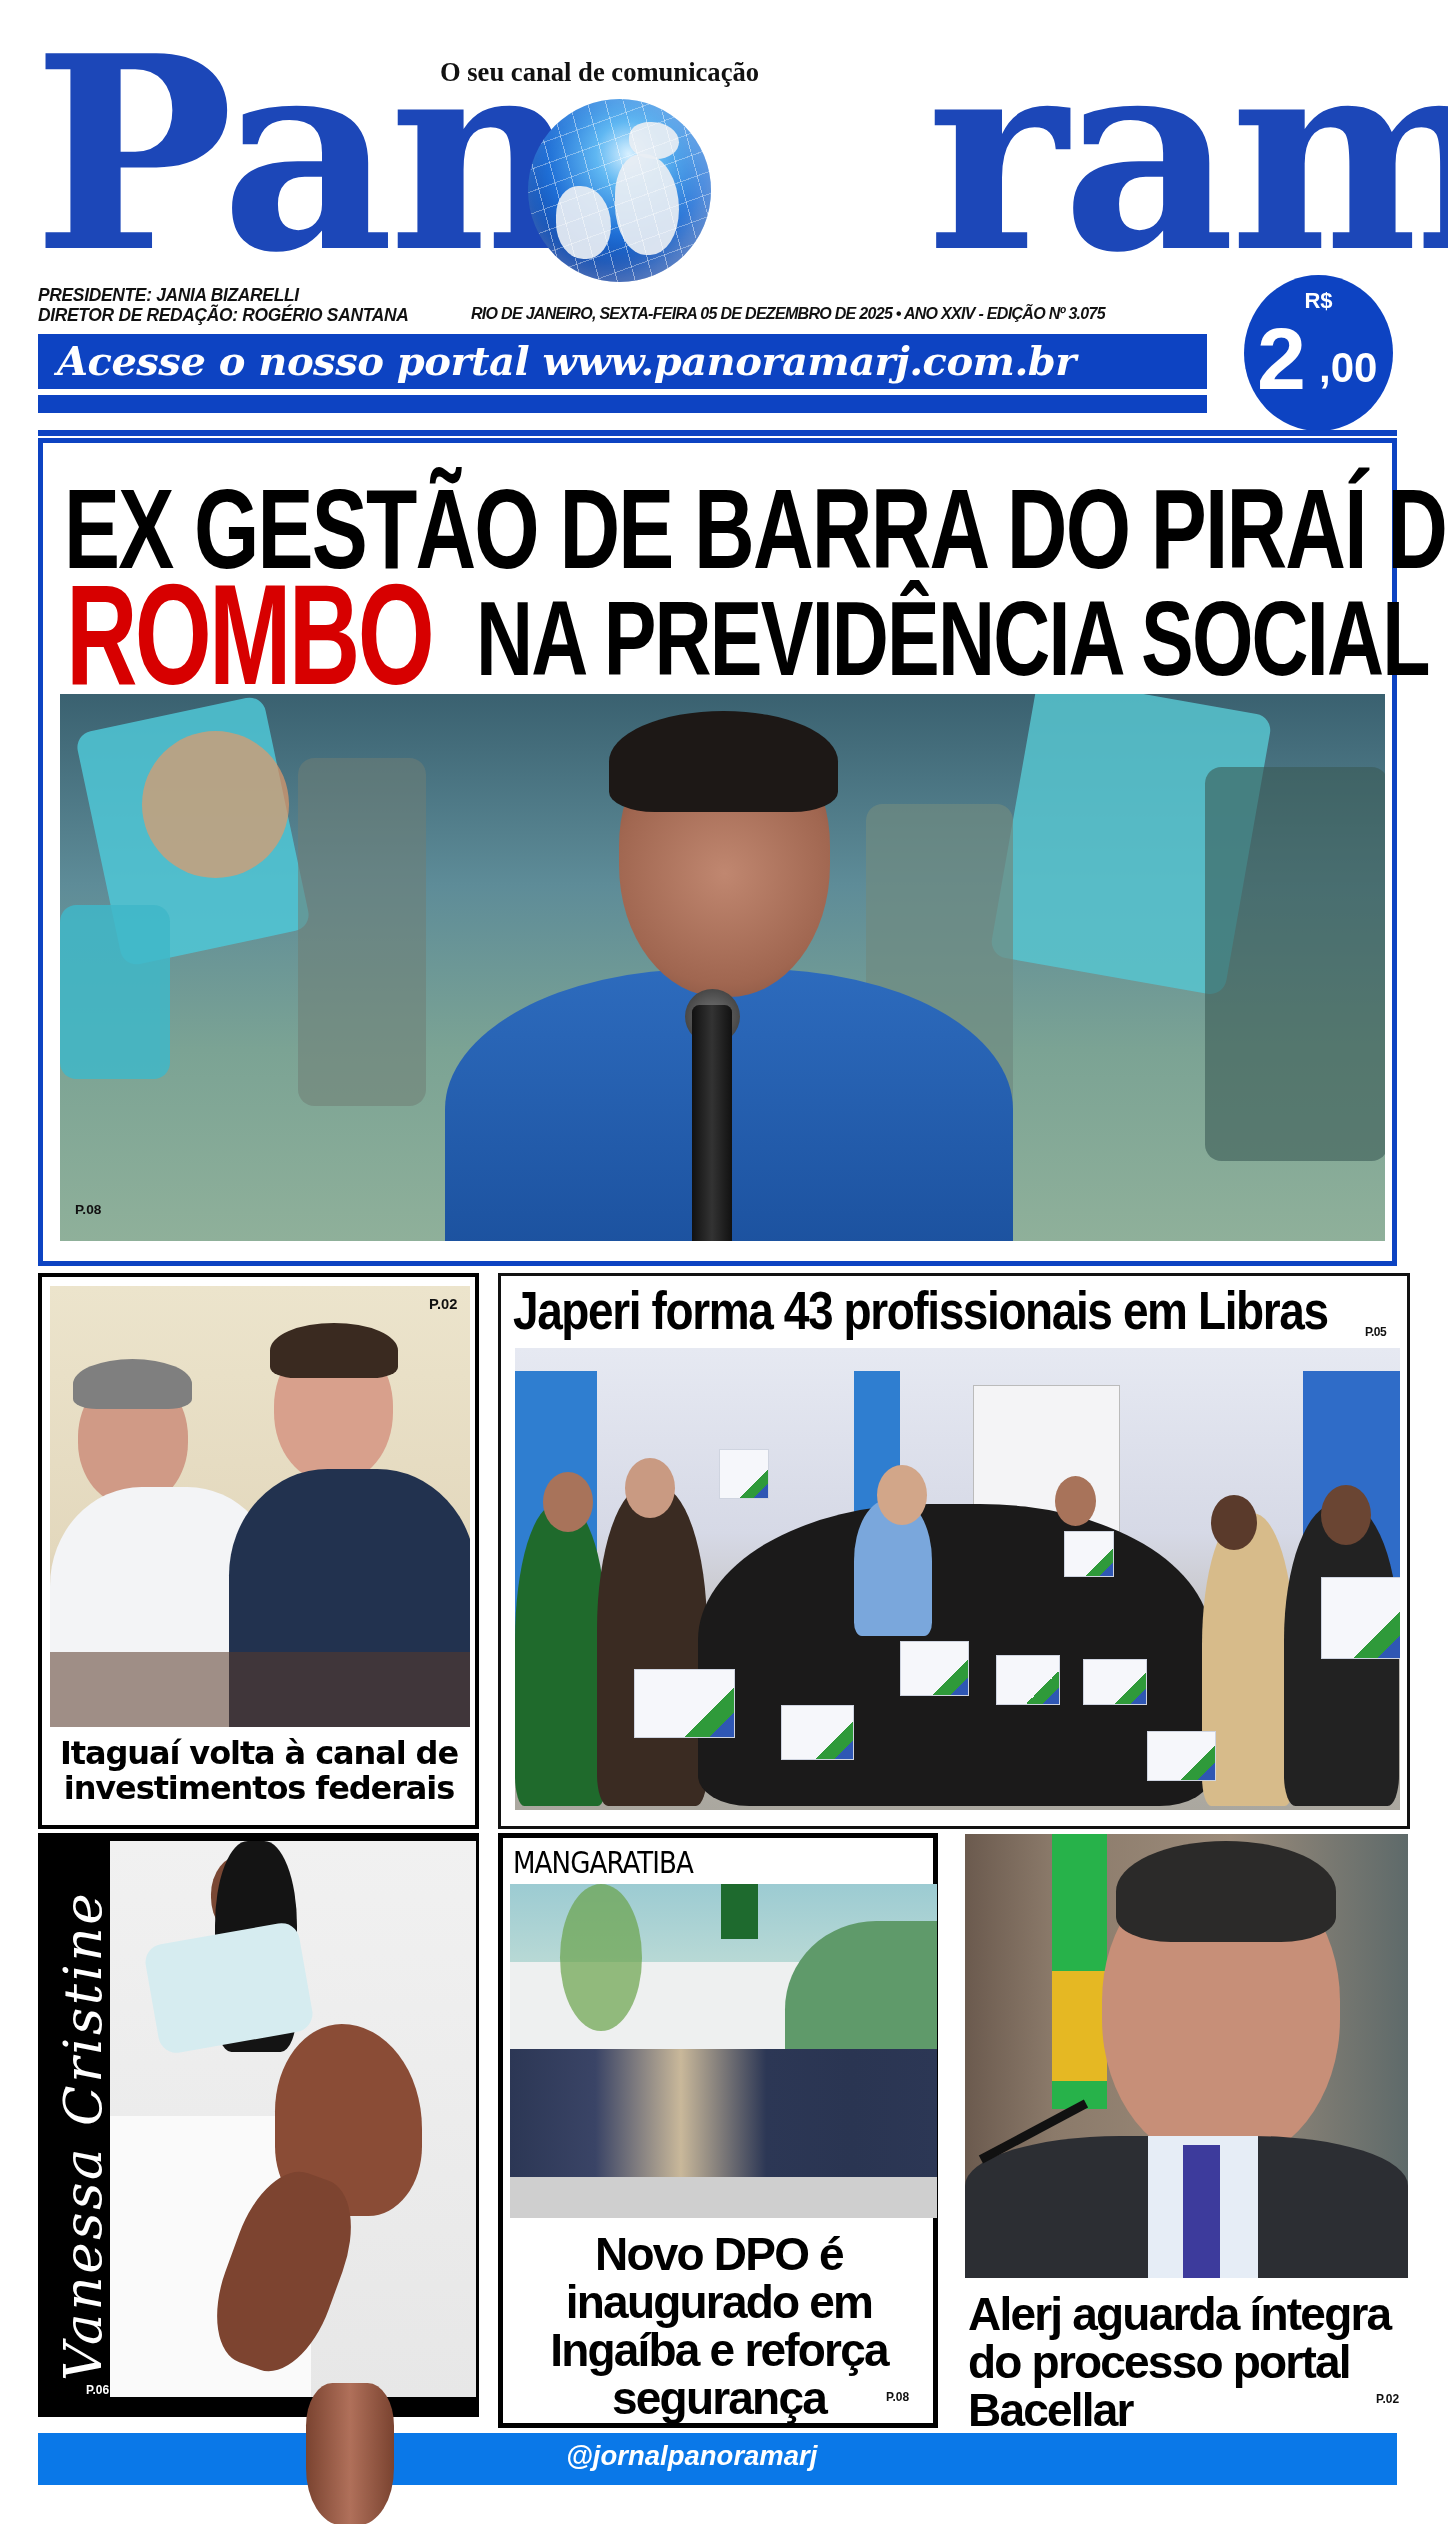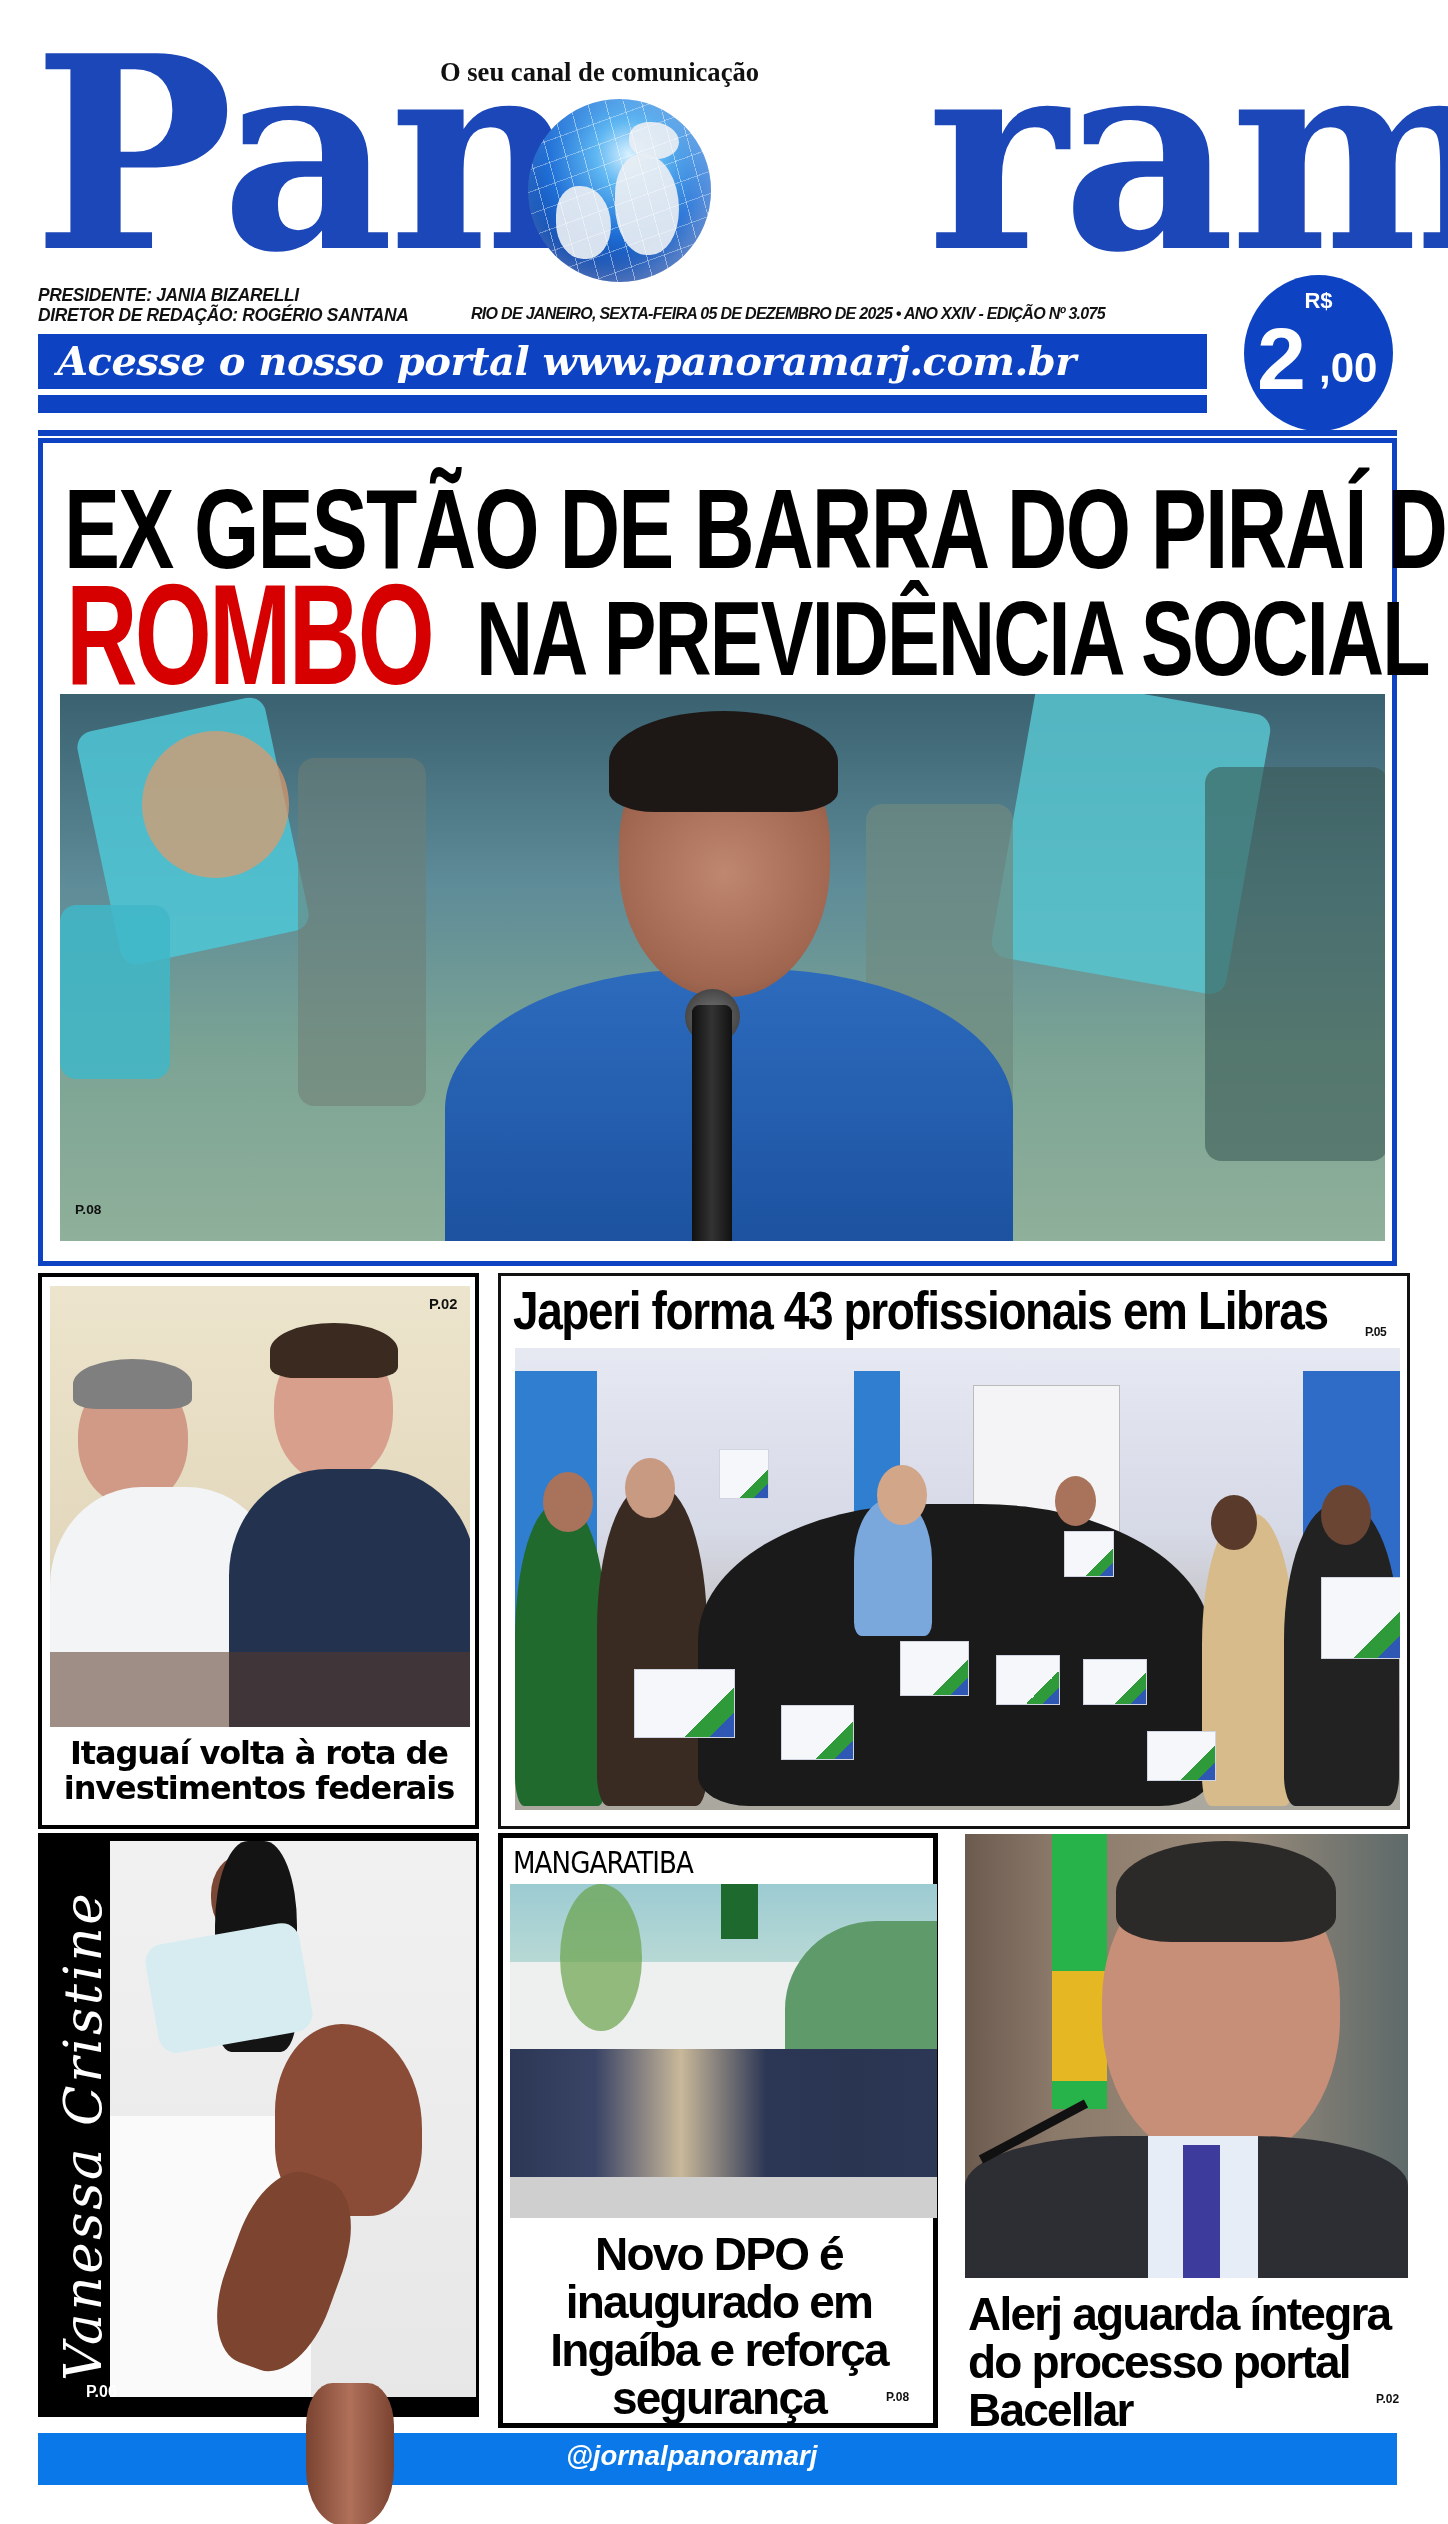--- a/index.html
+++ b/index.html
@@ -59,21 +59,21 @@
   #japeri-page { left: 1365px; top: 1325px; font-weight: bold; font-size: 12px; color: #111; letter-spacing: -0.5px; }
   #japeri-photo { left: 515px; top: 1348px; width: 885px; height: 462px; overflow: hidden; background: linear-gradient(180deg,#e6e9f2 0%, #d6d9e6 40%, #b8b3ab 75%, #aaa79f 100%); }
   .jp-person { position:absolute; border-radius: 45% 45% 10% 10%; background:#1b1a1a; }
   .jp-face { position:absolute; border-radius: 50%; background:#a8735a; }
   .jp-cert { position:absolute; background: linear-gradient(135deg,#f6f7fb 70%, #2f9a3a 70%, #2f9a3a 85%, #2f57b4 85%); border: 1.8px solid #cfd4e0; }
 
   
   #vanessa-box { left: 38px; top: 1833px; width: 441px; height: 584px; background: #000; }
   #vanessa-photo { left: 110px; top: 1841px; width: 366px; height: 556px; background: linear-gradient(180deg,#f1f1f1,#e7e7e7); overflow: hidden; }
   #vanessa-name { left: 52px; top: 2381px; transform: rotate(-90deg); transform-origin: top left; font-family: "DejaVu Serif", serif; font-style: italic; font-size: 53px; color: #fff; white-space: nowrap; letter-spacing: 2.7px; }
-  #vanessa-page { left: 60px; top: 2383px; font-weight: bold; font-size: 16px; color: #fff; padding-left: 26px; }
+  #vanessa-page { left: 60px; top: 2383px; font-weight: bold; font-size: 12px; color: #fff; padding-left: 26px; }
 
   #mang-box { left: 498px; top: 1833px; width: 440px; height: 595px; border: 5.5px solid #000; background: #fff; }
   #mang-label { left: 513px; top: 1845px; font-family: "DejaVu Sans Condensed", "DejaVu Sans", sans-serif; font-size: 29px; color: #000; letter-spacing: -0.9px; transform: scaleY(1.05); transform-origin: top left; }
   #mang-photo { left: 510px; top: 1884px; width: 427px; height: 334px; overflow: hidden; background: linear-gradient(180deg,#9ccbd2 0%, #c6e0d7 35%, #e8ecef 55%, #d6d6d6 100%); }
   #mang-headline { left: 504px; top: 2230px; width: 430px; text-align: center; font-weight: bold; font-size: 46px; line-height: 48px; color:#000; letter-spacing: -1.8px; }
   #mang-page { left: 886px; top: 2390px; font-weight: bold; font-size: 12px; color: #111; }
 
   #alerj-photo { left: 965px; top: 1834px; width: 443px; height: 444px; overflow: hidden; background: linear-gradient(90deg,#6b5a4e 0%, #8b7a6a 20%, #9b8b7a 60%, #5e6a6a 100%); }
   #alerj-headline { left: 968px; top: 2290px; width: 458px; font-weight: bold; font-size: 46px; line-height: 48px; color:#000; letter-spacing: -1.8px; }
   #alerj-page { left: 1376px; top: 2392px; font-weight: bold; font-size: 12px; color: #111; }
@@ -139,21 +139,21 @@
 <div id="itaguai-photo" class="abs">
   <div style="position:absolute;left:27.5px;top:87px;width:110px;height:133px;border-radius:48%;background:#d09a86;"></div>
   <div style="position:absolute;left:23px;top:73px;width:119px;height:50px;border-radius:50% 50% 20% 20%;background:#7f7f7f;"></div>
   <div style="position:absolute;left:0;top:201px;width:229px;height:247px;border-radius:40% 40% 0 0;background:#f3f4f6;"></div>
   <div style="position:absolute;left:224px;top:50px;width:119px;height:147px;border-radius:48%;background:#d8a08c;"></div>
   <div style="position:absolute;left:220px;top:37px;width:128px;height:55px;border-radius:50% 50% 20% 20%;background:#3a2a20;"></div>
   <div style="position:absolute;left:179px;top:183px;width:247px;height:266px;border-radius:40% 40% 0 0;background:#22324f;"></div>
   <div style="position:absolute;left:0;top:366px;width:420px;height:82px;background:#5a3a2a;opacity:.55;"></div>
 </div>
 <div id="itaguai-page" class="abs">P.02</div>
-<div id="itaguai-headline" class="abs">Itaguaí volta à rota de investimentos federais</div>
+<div id="itaguai-headline" class="abs">Itaguaí volta à canal de investimentos federais</div>
 
 <div id="japeri-box" class="abs"></div>
 <div id="japeri-headline" class="abs">Japeri forma 43 profissionais em Libras</div>
 <div id="japeri-page" class="abs">P.05</div>
 <div id="japeri-photo" class="abs">
   <div style="position:absolute;left:0;top:23px;width:82px;height:275px;background:#2f7ed0;"></div>
   <div style="position:absolute;left:339px;top:23px;width:46px;height:238px;background:#2f7ed0;"></div>
   <div style="position:absolute;left:788px;top:23px;width:97px;height:275px;background:#2f6cc8;"></div>
   <div style="position:absolute;left:458px;top:37px;width:147px;height:147px;background:#f4f4f6;border:1.8px solid #bbb;"></div>
   <div class="jp-person" style="left:0;top:156px;width:92px;height:302px;background:#1f6a2c;"></div>

